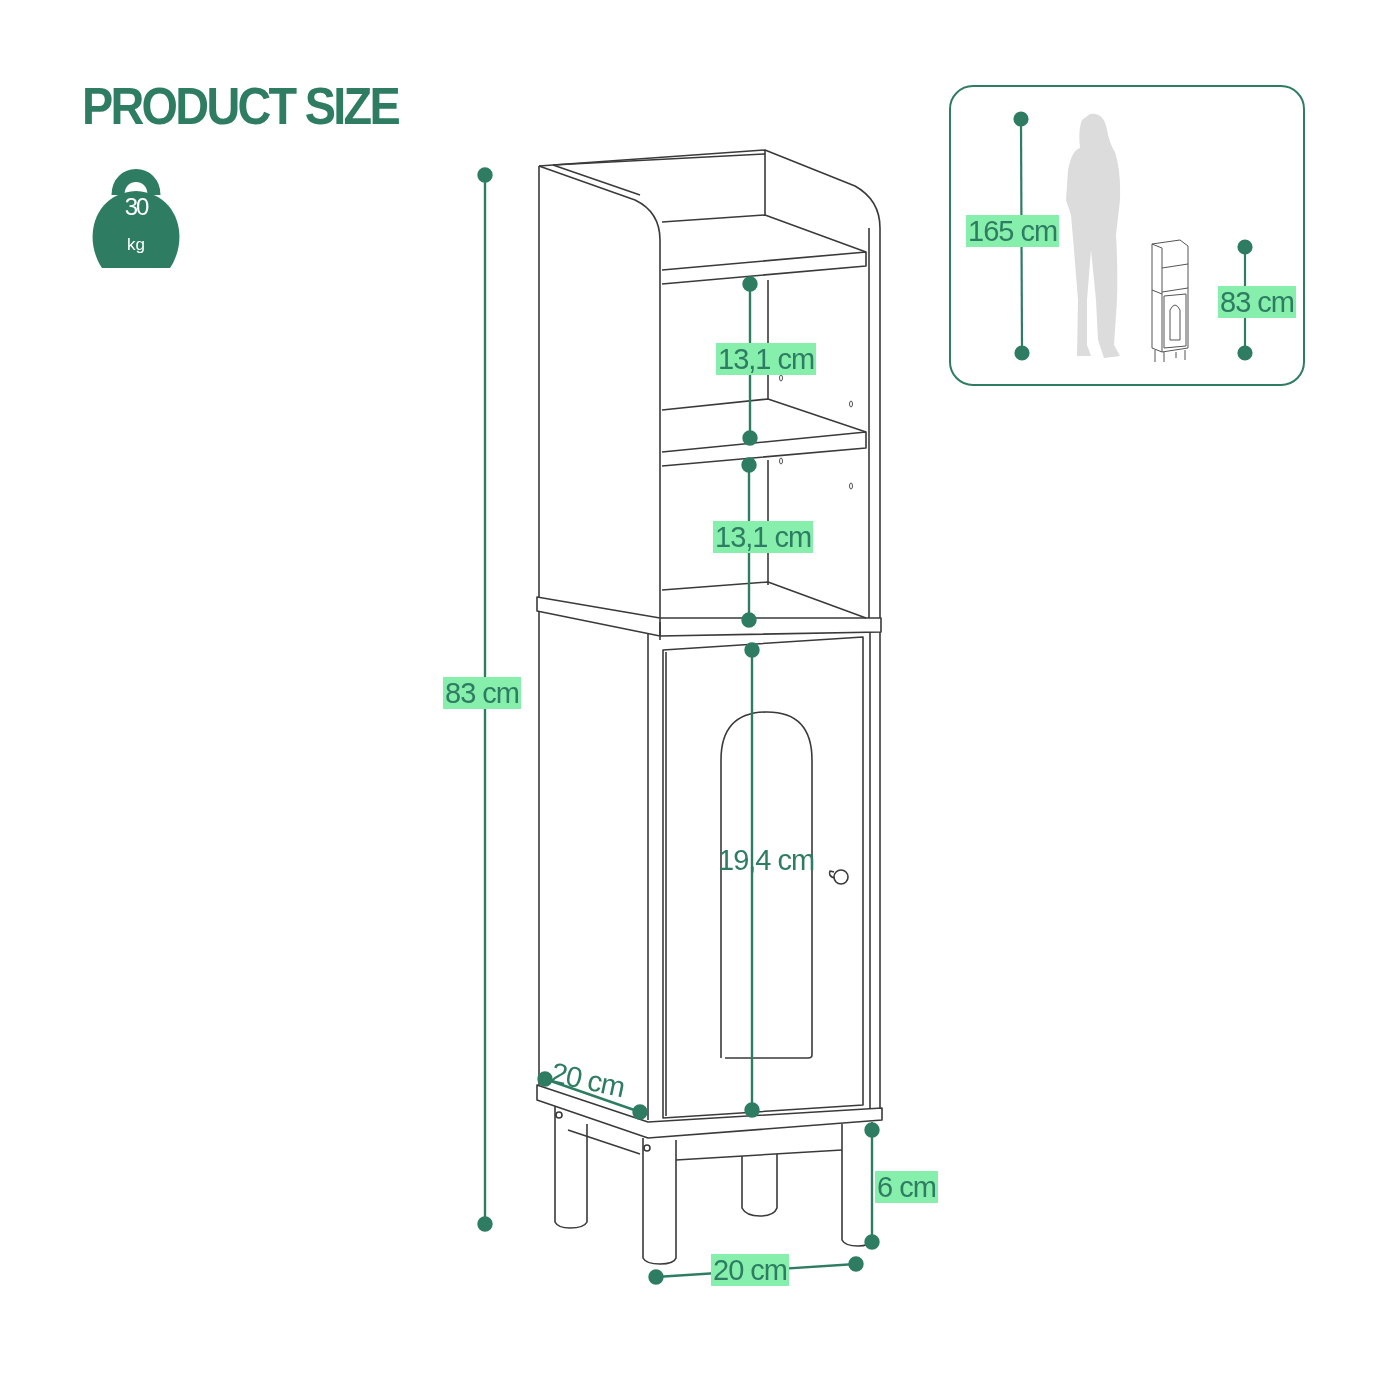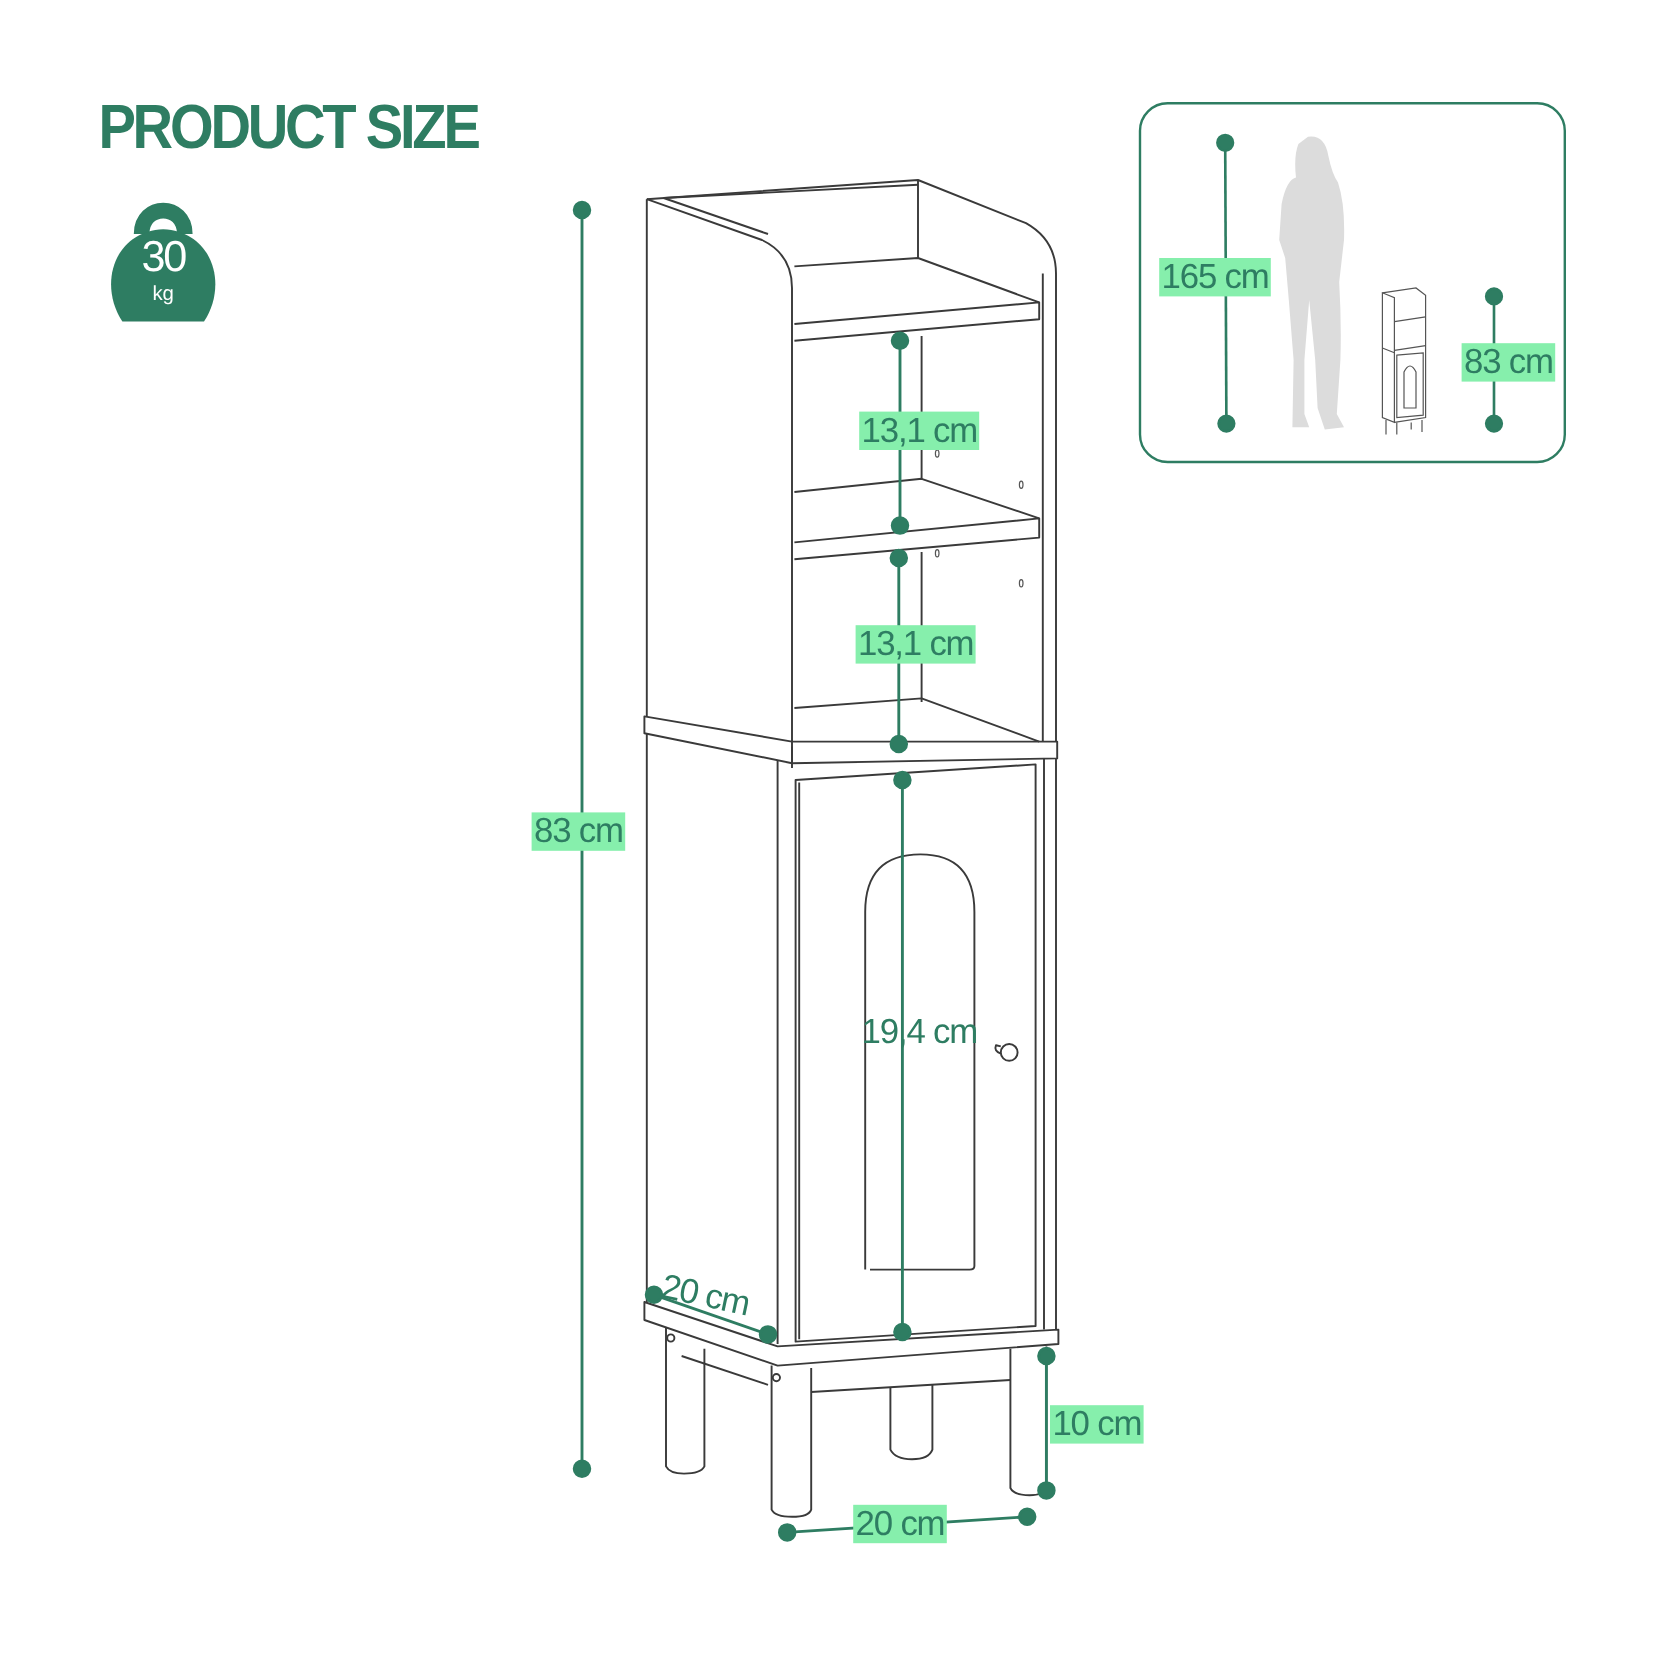--- a/index.html
+++ b/index.html
@@ -4,21 +4,21 @@
 <style>
   html, body { margin: 0; padding: 0; background: #ffffff; }
   body { width: 1400px; height: 1400px; position: relative; overflow: hidden;
          font-family: "Liberation Sans", sans-serif; }
   .title { position: absolute; left: 82px; top: 76px; font-size: 52px; font-weight: bold;
            color: #2e7d62; letter-spacing: -3px; transform: scaleX(0.9); transform-origin: left top;
            font-family: "Liberation Sans", sans-serif; }
   .weight { position: absolute; left: 88px; top: 163px; width: 96px; height: 108px; }
   .weight svg { position: absolute; left: 0; top: 0; }
   .weight .num { position: absolute; left: 0; width: 96px; top: 30px; text-align: center;
-                 color: #ffffff; font-size: 36px; letter-spacing: -2px; }
+                 color: #ffffff; font-size: 24px; letter-spacing: -2px; }
   .weight .unit { position: absolute; left: 0; width: 96px; top: 72px; text-align: center;
                   color: #ffffff; font-size: 17px; }
   .drawing { position: absolute; left: 0; top: 0; }
   .dim { position: absolute; color: #2e7d62; font-size: 29px; white-space: nowrap;
          letter-spacing: -1px; background: #86efac; padding: 0 2px; line-height: 32px; }
   .dim.nobg { background: transparent; }
   .inset { position: absolute; left: 949px; top: 85px; width: 356px; height: 301px;
            border: 2px solid #2e7d62; border-radius: 24px; box-sizing: border-box; }
 </style>
 </head>
@@ -123,21 +123,21 @@
     <circle cx="656" cy="1277" r="6.5"></circle>
       <circle cx="856" cy="1264" r="6.5"></circle>
   </g>
 </svg>
 
 <div class="dim" style="left:443px; top:677px;">83 cm</div>
 <div class="dim" style="left:716px; top:343px;">13,1 cm</div>
 <div class="dim" style="left:713px; top:521px;">13,1 cm</div>
 <div class="dim nobg" style="left:716px; top:844px;">19,4 cm</div>
 <div class="dim nobg" style="left:553px; top:1056px; transform: rotate(12deg); transform-origin: left top;">20 cm</div>
-<div class="dim" style="left:875px; top:1171px;">10 cm</div>
+<div class="dim" style="left:875px; top:1171px;">6 cm</div>
 <div class="dim" style="left:711px; top:1254px;">20 cm</div>
 
 <div class="inset"></div>
 <svg class="drawing" width="1400" height="1400" style="pointer-events:none;">
   <g stroke="#2e7d62" stroke-width="2.2" fill="#2e7d62">
     <line x1="1021" y1="119" x2="1022" y2="353"></line>
     <circle cx="1021" cy="119" r="6.5"></circle>
       <circle cx="1022" cy="353" r="6.5"></circle>
     <line x1="1245" y1="247" x2="1245" y2="353"></line>
     <circle cx="1245" cy="247" r="6.5"></circle>

